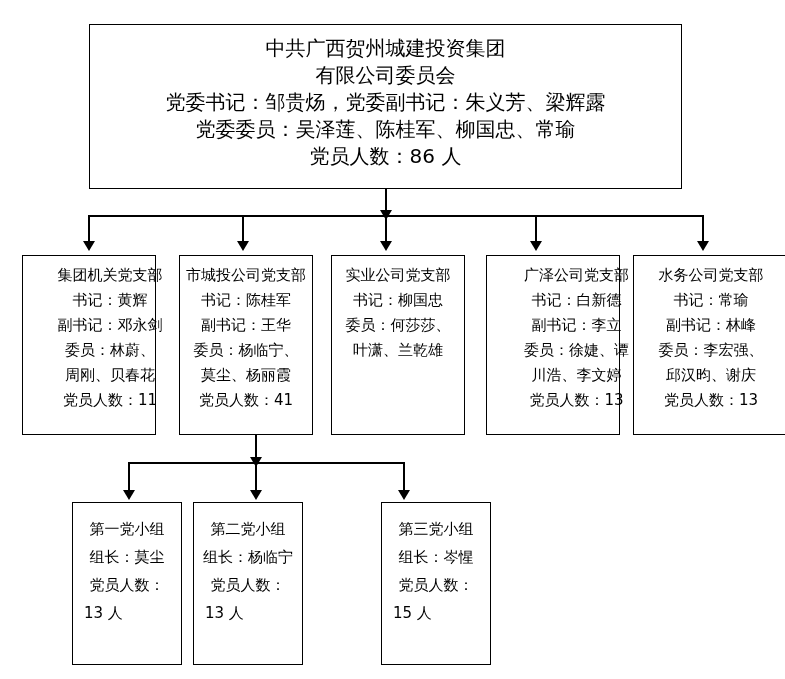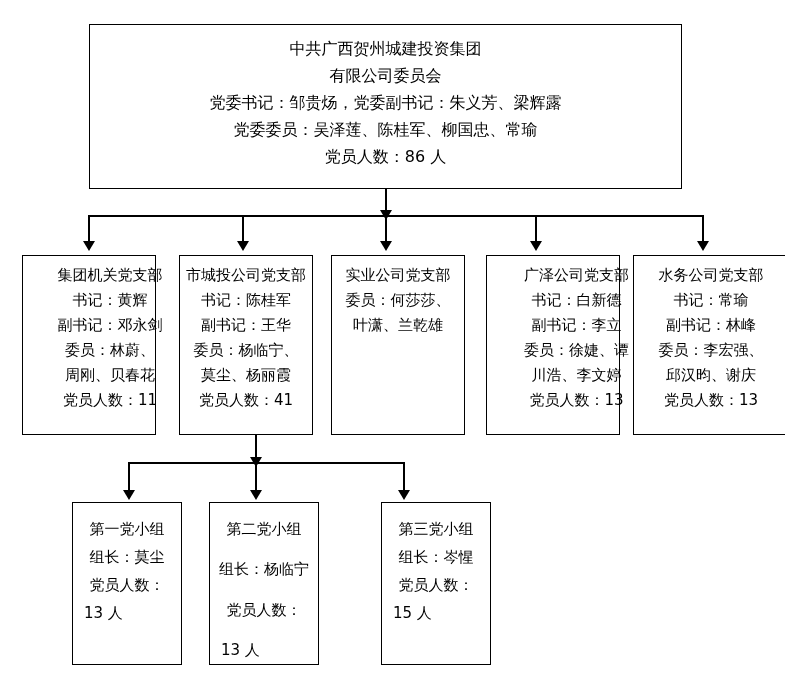--- a/index.html
+++ b/index.html
@@ -33,21 +33,21 @@
   
   #root-node {
     left: 89px;
     top: 24px;
     width: 593px;
     height: 165px;
     justify-content: flex-start;
     padding-top: 10px;
   }
   #root-node .line {
-    font-size: 16px;
+    font-size: 20px;
     line-height: 27px;
   }
   
   .branch {
     width: 134px;
     height: 180px;
     top: 255px;
     justify-content: flex-start;
     padding-top: 7px;
   }
@@ -71,21 +71,21 @@
   }
   .group .line {
     font-size: 15px;
     line-height: 28px;
   }
   .group .line.lead {
     align-self: flex-start;
     padding-left: 11px;
   }
   #group-0 { left: 72px; }
-  #group-1 { left: 209px; justify-content: space-between; }
+  #group-1 { left: 193px; }
   #group-2 { left: 341px; margin-left: 40px; }
 
   
   .conn {
     position: absolute;
     background: #000000;
   }
   .vline { width: 2px; }
   .hline { height: 2px; }
   .arrow {
@@ -143,20 +143,21 @@
     <div class="line">市城投公司党支部</div>
     <div class="line">书记：陈桂军</div>
     <div class="line">副书记：王华</div>
     <div class="line">委员：杨临宁、</div>
     <div class="line">莫尘、杨丽霞</div>
     <div class="line">党员人数：41</div>
   </div>
 
   <div class="node branch" id="branch-2">
     <div class="line">实业公司党支部</div>
+    <div class="line">书记：柳国忠</div>
     <div class="line">委员：何莎莎、</div>
     <div class="line">叶潇、兰乾雄</div>
   </div>
 
   <div class="node branch" id="branch-3">
     <div class="line">广泽公司党支部</div>
     <div class="line">书记：白新德</div>
     <div class="line">副书记：李立</div>
     <div class="line">委员：徐婕、谭</div>
     <div class="line">川浩、李文婷</div>

